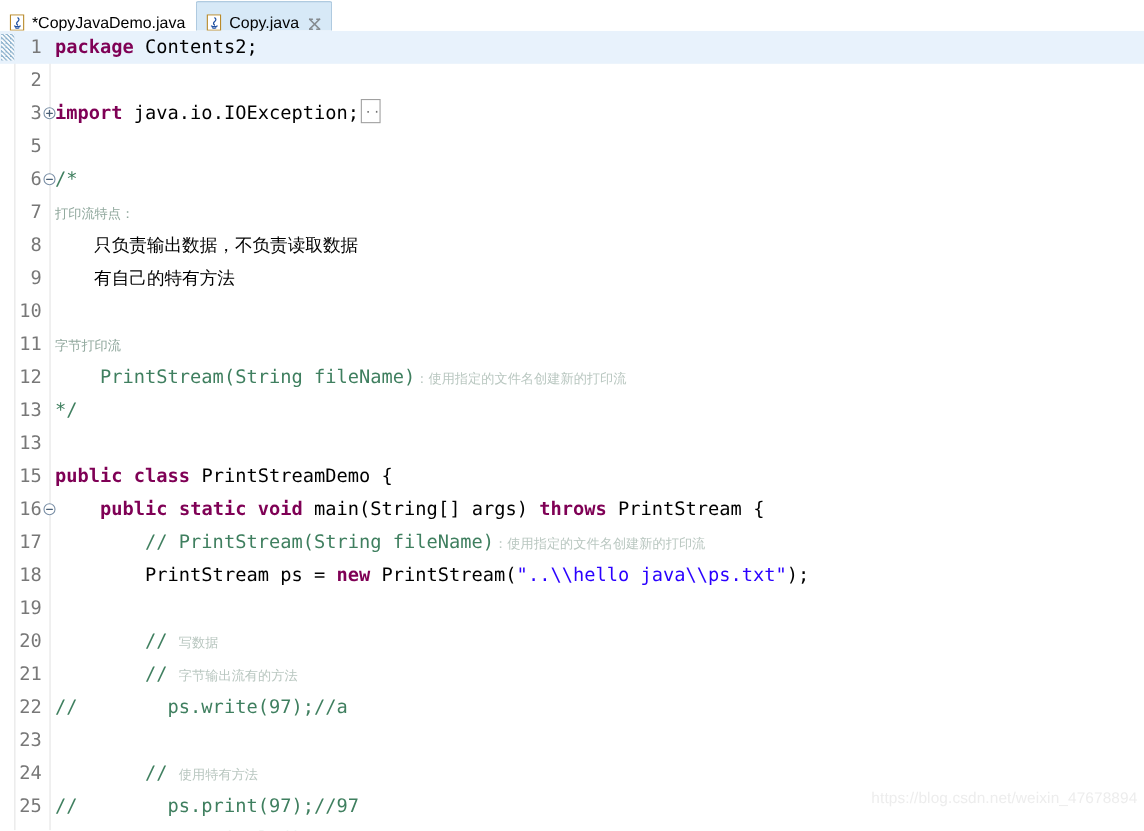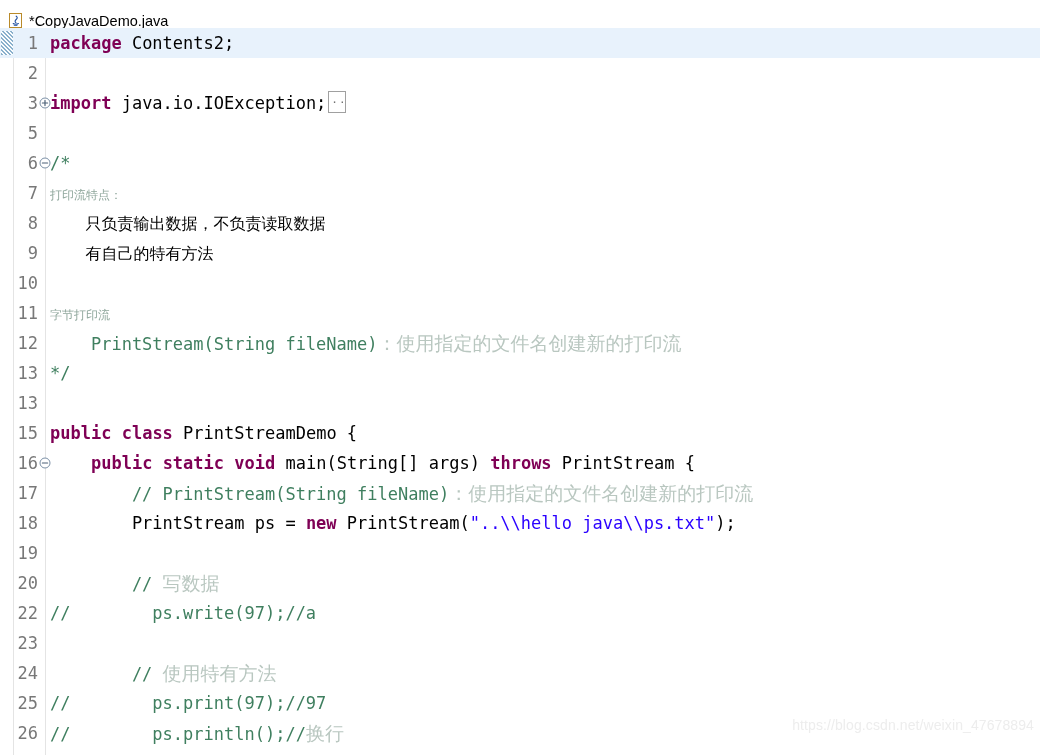--- a/index.html
+++ b/index.html
@@ -148,21 +148,21 @@
     opacity: 0.85;
   }
 
   
   .kw      { color: #7f0055; font-weight: bold; }
   .plain   { color: #000000; }
   .str     { color: #2a00ff; }
   .cmt     { color: #3f7f5f; }
   .cjk     { color: #000000; font-family: Liberation Sans, sans-serif; font-size: 16px; }
   .cjk-dark{ color: #8fa79c; font-family: Liberation Sans, sans-serif; font-size: 12px; }
-  .cmt-cjk { color: #b9c7c0; font-family: "DejaVu Serif", serif; font-size: 19px; }
+  .cmt-cjk { color: #b9c7c0; font-family: "DejaVu Serif", serif; font-size: 12px; }
 
   .fold-box {
     display: inline-block;
     width: 16px;
     height: 20px;
     border: 1px solid #a0a0a0;
     vertical-align: -4px;
     margin-left: 2px;
     position: relative;
     background: #ffffff;
@@ -198,20 +198,38 @@
       <span class="tab-icon">
         <svg width="15" height="15" viewBox="0 0 15 15">
           <rect x="1.5" y="0.5" width="12" height="14" fill="#ffffff" stroke="#b98a2a" stroke-width="1"></rect>
           <path d="M1.5 0.5 L13.5 0.5 L13.5 3.5 L1.5 3.5 Z" fill="#f0c040" opacity="0"></path>
           <path d="M8.2 3.2 q2.1 1.6 0 3.3 q-2.1 1.7 -0.2 3.3" stroke="#1f4fa0" stroke-width="1.1" fill="none" stroke-linecap="round"></path>
           <path d="M5.2 10.6 q2.8 1.4 5.2 0" stroke="#1f4fa0" stroke-width="1.1" fill="none" stroke-linecap="round"></path>
           <path d="M6.0 12.2 q1.8 0.9 3.3 0" stroke="#1f4fa0" stroke-width="1" fill="none" stroke-linecap="round"></path>
         </svg>
       </span>
       <span class="tab-label">*CopyJavaDemo.java</span>
+    </div>
+    <div class="tab active">
+      <span class="tab-icon">
+        <svg width="15" height="15" viewBox="0 0 15 15">
+          <rect x="1.5" y="0.5" width="12" height="14" fill="#ffffff" stroke="#b98a2a" stroke-width="1"></rect>
+          <path d="M1.5 0.5 L13.5 0.5 L13.5 3.5 L1.5 3.5 Z" fill="#f0c040" opacity="0"></path>
+          <path d="M8.2 3.2 q2.1 1.6 0 3.3 q-2.1 1.7 -0.2 3.3" stroke="#1f4fa0" stroke-width="1.1" fill="none" stroke-linecap="round"></path>
+          <path d="M5.2 10.6 q2.8 1.4 5.2 0" stroke="#1f4fa0" stroke-width="1.1" fill="none" stroke-linecap="round"></path>
+          <path d="M6.0 12.2 q1.8 0.9 3.3 0" stroke="#1f4fa0" stroke-width="1" fill="none" stroke-linecap="round"></path>
+        </svg>
+      </span>
+      <span class="tab-label">Copy.java</span>
+      <span class="tab-close">
+        <svg width="12" height="12" viewBox="0 0 12 12">
+          <path d="M1.5 1.5 L10.5 10.5 M10.5 1.5 L1.5 10.5" stroke="#5a5a5a" stroke-width="1.4" stroke-linecap="round"></path>
+          <path d="M1.5 1.5 L4 1.5 M10.5 1.5 L8 1.5 M1.5 10.5 L4 10.5 M10.5 10.5 L8 10.5" stroke="#5a5a5a" stroke-width="1.4" stroke-linecap="round"></path>
+        </svg>
+      </span>
     </div>
   </div>
 
 <div id="editor">
   <div id="marker-bar"></div>
   <div id="gutter-sep"></div>
   <div id="code-lines">
       <div class="code-line current"><span class="marker-stripe"></span><span class="lineno">1</span><span class="code-text"><span class="kw">package</span><span class="plain"> Contents2;</span></span></div>
       <div class="code-line"><span class="lineno">2</span><span class="code-text"></span></div>
       <div class="code-line"><span class="lineno">3</span><span class="fold"><svg width="12" height="12" viewBox="0 0 12 12">
@@ -233,20 +251,21 @@
       <div class="code-line"><span class="lineno">13</span><span class="code-text"></span></div>
       <div class="code-line"><span class="lineno">15</span><span class="code-text"><span class="kw">public</span><span class="plain"> </span><span class="kw">class</span><span class="plain"> PrintStreamDemo {</span></span></div>
       <div class="code-line"><span class="lineno">16</span><span class="fold"><svg width="12" height="12" viewBox="0 0 12 12">
             <circle cx="6" cy="6" r="5" fill="#ffffff" stroke="#7a8fa6" stroke-width="1"></circle>
             <path d="M3.4 6 L8.6 6" stroke="#4a5f76" stroke-width="1.2" stroke-linecap="round"></path>
           </svg></span><span class="code-text"><span class="plain">    </span><span class="kw">public</span><span class="plain"> </span><span class="kw">static</span><span class="plain"> </span><span class="kw">void</span><span class="plain"> main(String[] args) </span><span class="kw">throws</span><span class="plain"> PrintStream {</span></span></div>
       <div class="code-line"><span class="lineno">17</span><span class="code-text"><span class="cmt">        // PrintStream(String fileName)</span><span class="cmt-cjk">：使用指定的文件名创建新的打印流</span></span></div>
       <div class="code-line"><span class="lineno">18</span><span class="code-text"><span class="plain">        PrintStream ps = </span><span class="kw">new</span><span class="plain"> PrintStream(</span><span class="str">"..\\hello java\\ps.txt"</span><span class="plain">);</span></span></div>
       <div class="code-line"><span class="lineno">19</span><span class="code-text"></span></div>
       <div class="code-line"><span class="lineno">20</span><span class="code-text"><span class="cmt">        // </span><span class="cmt-cjk">写数据</span></span></div>
+      <div class="code-line"><span class="lineno">21</span><span class="code-text"><span class="cmt">        // </span><span class="cmt-cjk">字节输出流有的方法</span></span></div>
       <div class="code-line"><span class="lineno">22</span><span class="code-text"><span class="cmt">//        ps.write(97);//a</span></span></div>
       <div class="code-line"><span class="lineno">23</span><span class="code-text"></span></div>
       <div class="code-line"><span class="lineno">24</span><span class="code-text"><span class="cmt">        // </span><span class="cmt-cjk">使用特有方法</span></span></div>
       <div class="code-line"><span class="lineno">25</span><span class="code-text"><span class="cmt">//        ps.print(97);//97</span></span></div>
       <div class="code-line"><span class="lineno">26</span><span class="code-text"><span class="cmt">//        ps.println();//</span><span class="cmt-cjk">换行</span></span></div>
     </div>
 </div>
 
 <div id="watermark">https://blog.csdn.net/weixin_47678894</div>
 

